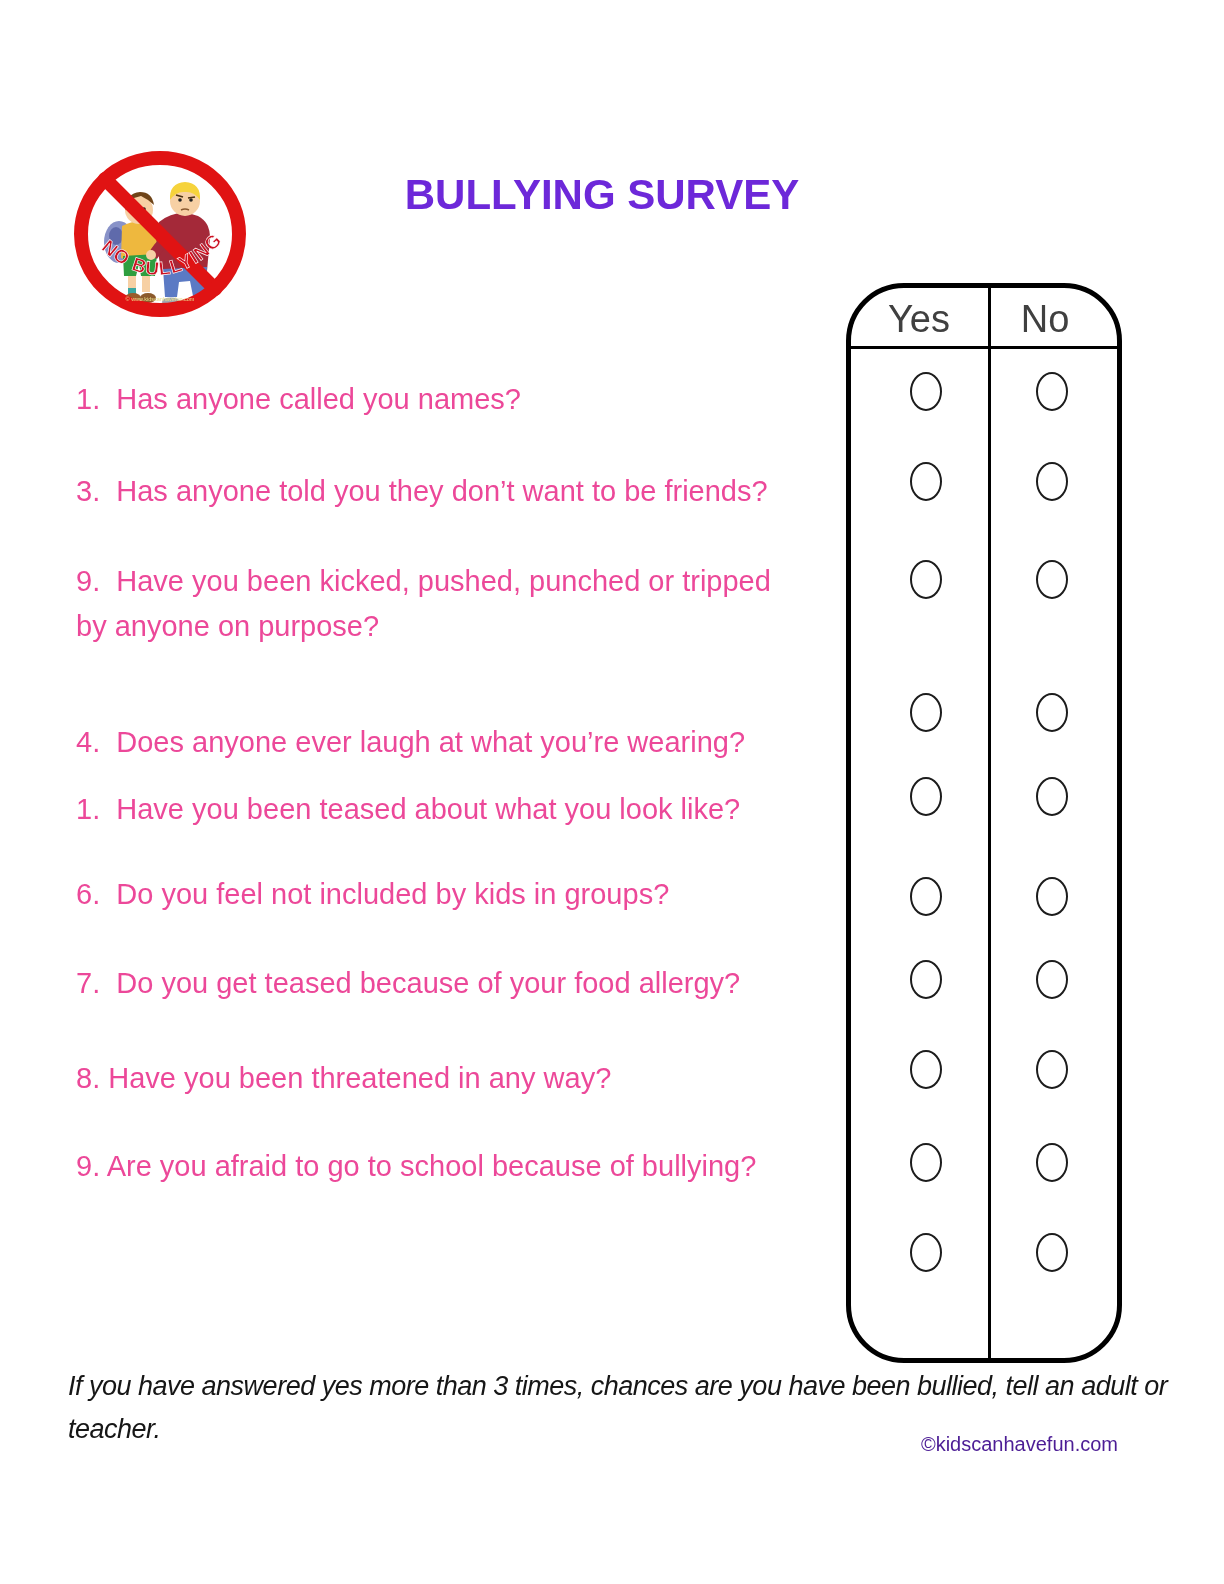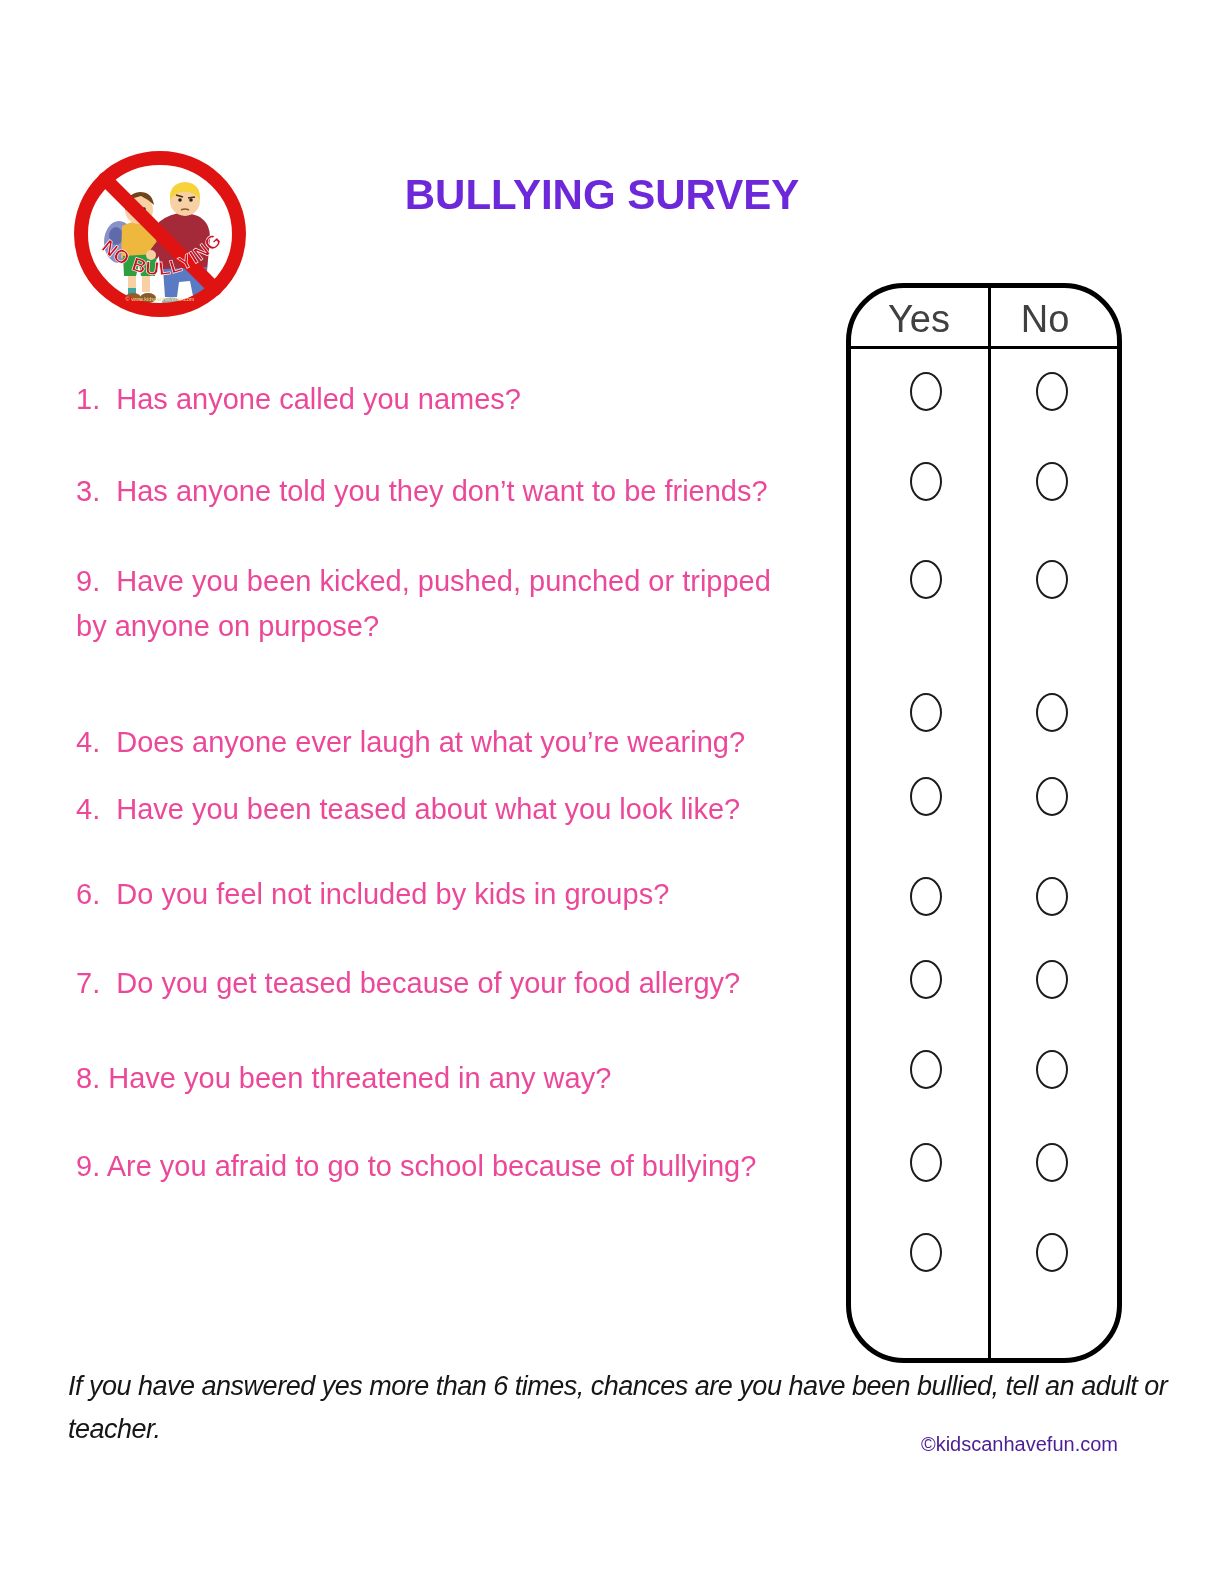--- a/index.html
+++ b/index.html
@@ -146,21 +146,21 @@
     <text x="88" y="151" text-anchor="middle" font-size="5.5" fill="#e9e08a" font-family="Liberation Sans, sans-serif">© www.kidscanhavefun.com</text>
   </svg>
 
   <h1 class="title">BULLYING SURVEY</h1>
 
   <div class="question q1">1.  Has anyone called you names?</div>
   <div class="question q2">3.  Has anyone told you they don’t want to be friends?</div>
   <div class="question q3">9.  Have you been kicked, pushed, punched or tripped
 by anyone on purpose?</div>
   <div class="question q4">4.  Does anyone ever laugh at what you’re wearing?</div>
-  <div class="question q5">4.  Have you been teased about what you look like?</div>
+  <div class="question q5">1.  Have you been teased about what you look like?</div>
   <div class="question q6">6.  Do you feel not included by kids in groups?</div>
   <div class="question q7">7.  Do you get teased because of your food allergy?</div>
   <div class="question q8">8. Have you been threatened in any way?</div>
   <div class="question q9">9. Are you afraid to go to school because of bullying?</div>
 
   <div class="answer-table"></div>
   <div class="table-divider"></div>
   <div class="table-header-line"></div>
   <div class="col-label yes">Yes</div>
   <div class="col-label no">No</div>
@@ -179,17 +179,17 @@
   <div class="opt no  r6"></div>
   <div class="opt yes r7"></div>
   <div class="opt no  r7"></div>
   <div class="opt yes r8"></div>
   <div class="opt no  r8"></div>
   <div class="opt yes r9"></div>
   <div class="opt no  r9"></div>
   <div class="opt yes r10"></div>
   <div class="opt no  r10"></div>
 
-  <div class="footer-note">If you have answered yes more than 6 times, chances are you have been bullied, tell an adult or
+  <div class="footer-note">If you have answered yes more than 3 times, chances are you have been bullied, tell an adult or
 teacher.</div>
   <div class="credit">©kidscanhavefun.com</div>
 
 </div>
 
 </body></html>

